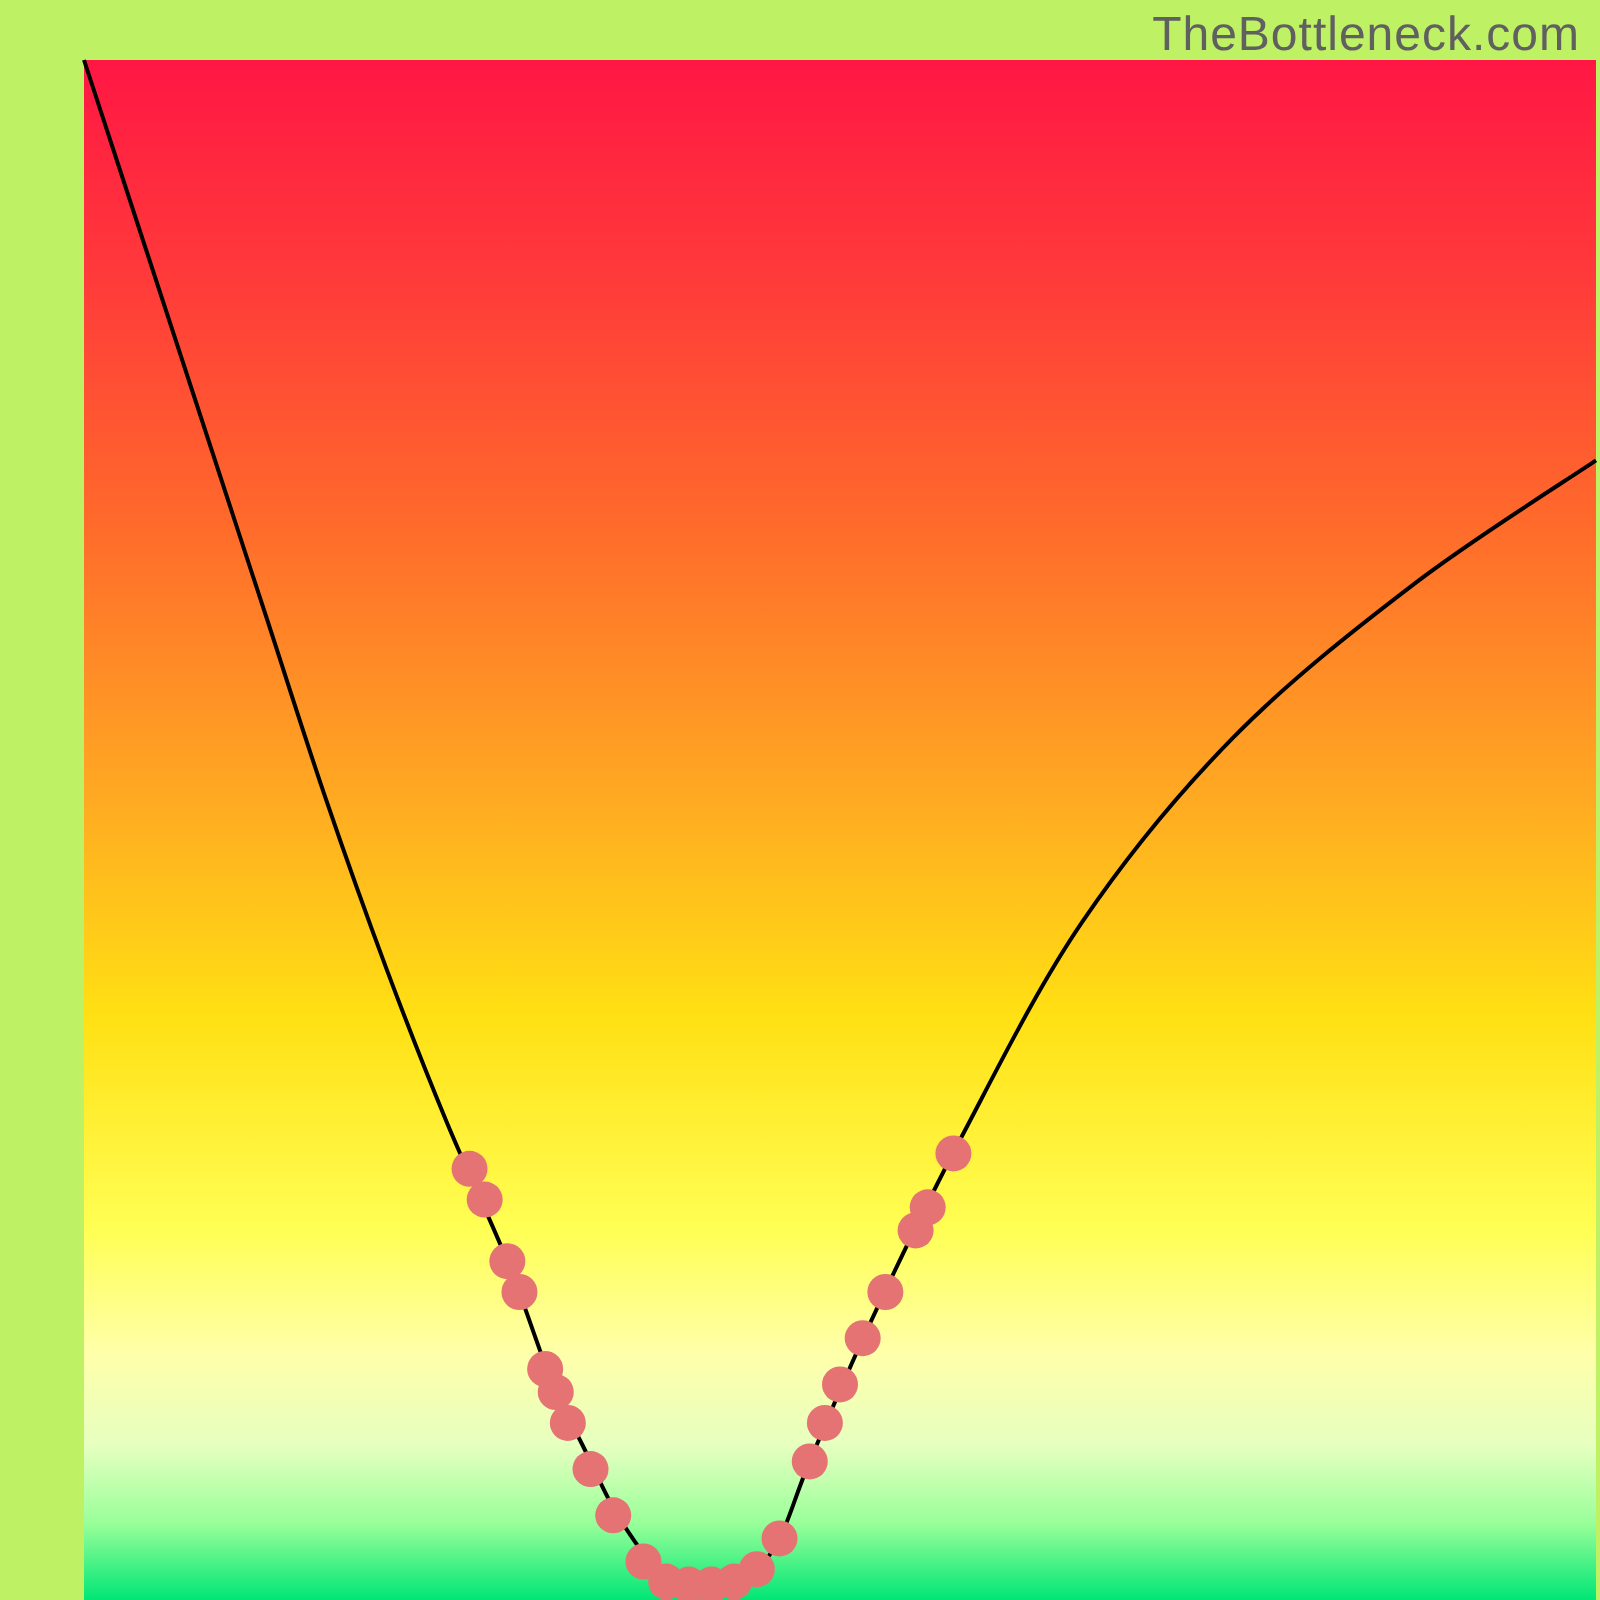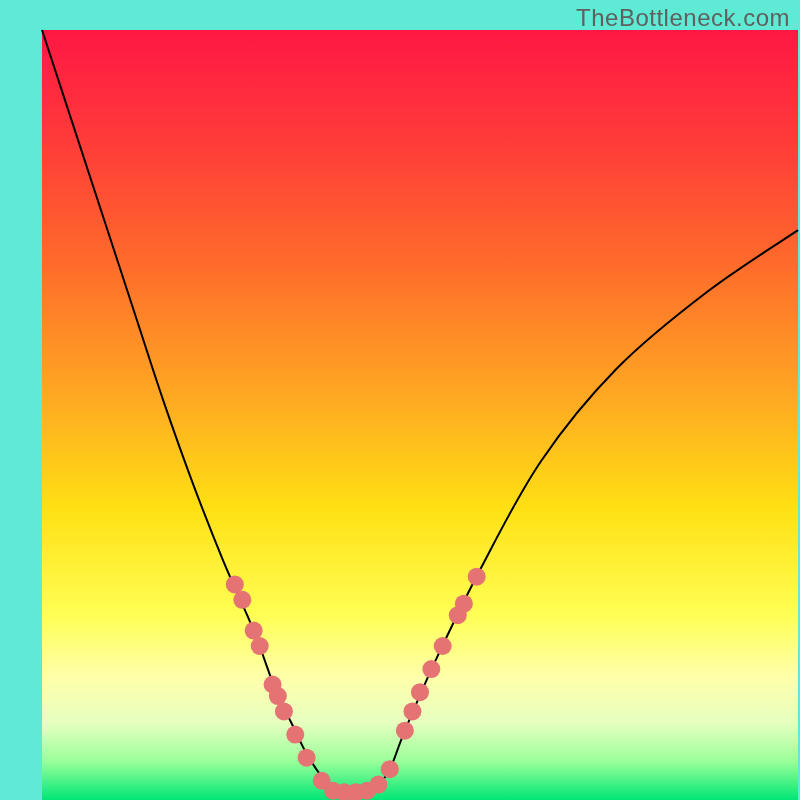--- a/index.html
+++ b/index.html
@@ -8,21 +8,21 @@
     width: 800px;
     height: 800px;
     overflow: hidden;
     background: #000;
     font-family: Arial, Helvetica, sans-serif;
   }
   .frame {
     position: relative;
     width: 800px;
     height: 800px;
-    background: #5eead4;
+    background: #bef264;
   }
   .watermark {
     position: absolute;
     top: 4px;
     right: 10px;
     color: #606060;
     font-size: 24px;
     font-weight: 500;
     letter-spacing: 0.5px;
     z-index: 10;

